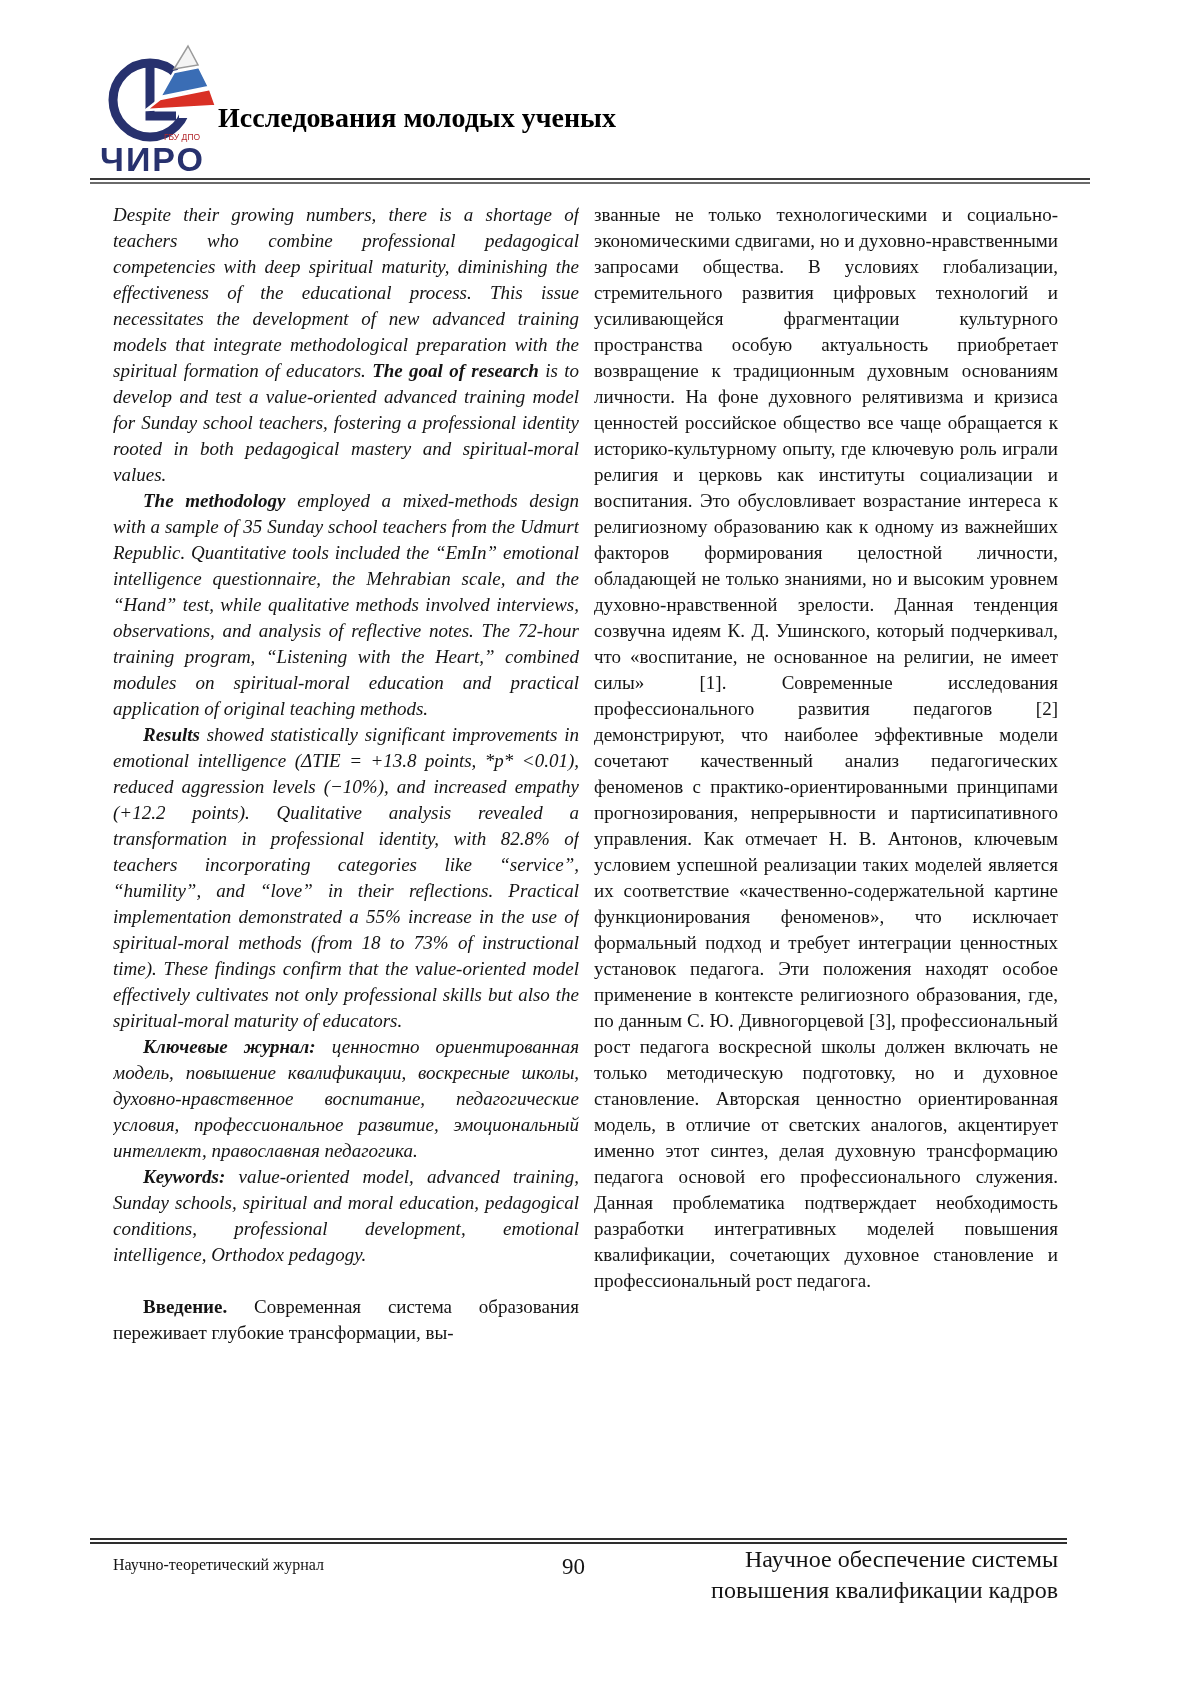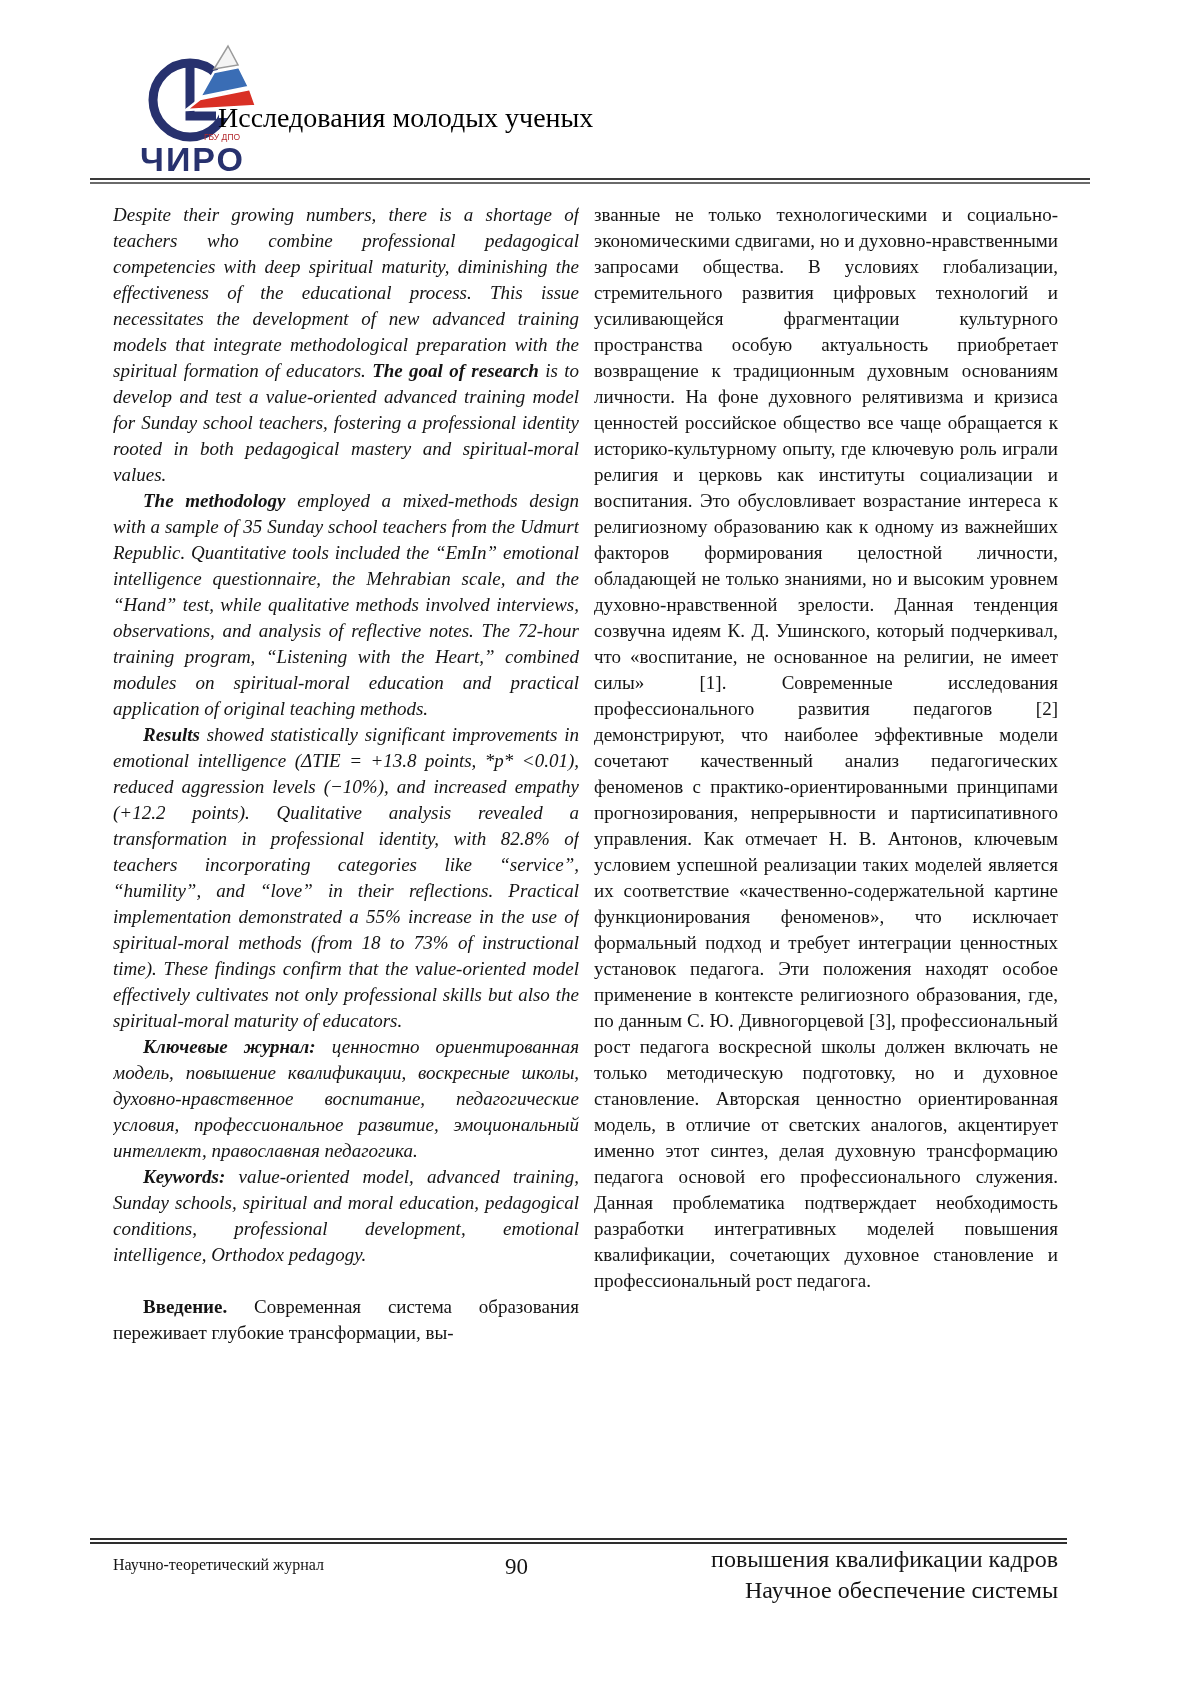--- a/index.html
+++ b/index.html
@@ -3,30 +3,30 @@
 <meta charset="utf-8">
 <style>
   html,body { margin:0; padding:0; background:#e8e8e8; }
   .page {
     position:relative; width:1200px; height:1697px; margin:0 auto;
     background:#ffffff; overflow:hidden;
     font-family:"Liberation Serif", serif; color:#141414;
   }
 
   
-  .logo-wrap { position:absolute; left:100px; top:44px; width:140px; height:130px;margin-left:40px; }
+  .logo-wrap { position:absolute; left:100px; top:44px; width:140px; height:130px; }
   .logo-mark { position:absolute; left:0; top:0; }
   .logo-acronym {
     position:absolute; left:0px; top:96px;
     font-family:"Liberation Sans", sans-serif; font-weight:bold;
     font-size:34px; letter-spacing:2px; color:#27316e;
   }
   .section-title {
     position:absolute; left:218px; top:102px; margin:0;
-    font-size:28px; font-weight:normal; color:#000;
+    font-size:28px; font-weight:bold; color:#000;
   }
   .rule {
     position:absolute; left:90px; width:1000px; height:2px;
     border-top:2px solid #3a3a3a; border-bottom:2px solid #6a6a6a; background:#fff;
   }
   .header-rule { top:178px; }
   .footer-rule { top:1538px; width:977px; border-top:2px solid #2e2e2e; border-bottom:2px solid #2e2e2e; }
 
   
   .col {
@@ -40,21 +40,21 @@
   .lead { font-weight:bold; }
   .roman { font-style:normal; }
   .intro-gap { margin-top:26px !important; }
 
   
   .footer-journal {
     position:absolute; left:113px; top:1556px; font-size:16px;
   }
   .footer-page-number {
     position:absolute; left:505px; top:1554px; width:80px;
-    text-align:left; font-size:23px;
+    text-align:right; font-size:23px;
   }
   .footer-right {
     position:absolute; right:142px; top:1544px;
     font-size:24px; line-height:31px; text-align:right;
   }
 </style>
 </head>
 <body>
 
 <div class="page">
@@ -94,17 +94,17 @@
     <p class="no-indent">званные не только технологическими и социально-экономическими сдвигами, но и духовно-нравственными запросами общества. В условиях глобализации, стремительного развития цифровых технологий и усиливающейся фрагментации культурного пространства особую актуальность приобретает возвращение к традиционным духовным основаниям личности. На фоне духовного релятивизма и кризиса ценностей российское общество все чаще обращается к историко-культурному опыту, где ключевую роль играли религия и церковь как институты социализации и воспитания. Это обусловливает возрастание интереса к религиозному образованию как к одному из важнейших факторов формирования целостной личности, обладающей не только знаниями, но и высоким уровнем духовно-нравственной зрелости. Данная тенденция созвучна идеям К. Д. Ушинского, который подчеркивал, что «воспитание, не основанное на религии, не имеет силы» [1]. Современные исследования профессионального развития педагогов [2] демонстрируют, что наиболее эффективные модели сочетают качественный анализ педагогических феноменов с практико-ориентированными принципами прогнозирования, непрерывности и партисипативного управления. Как отмечает Н. В. Антонов, ключевым условием успешной реализации таких моделей является их соответствие «качественно-содержательной картине функционирования феноменов», что исключает формальный подход и требует интеграции ценностных установок педагога. Эти положения находят особое применение в контексте религиозного образования, где, по данным С. Ю. Дивногорцевой [3], профессиональный рост педагога воскресной школы должен включать не только методическую подготовку, но и духовное становление. Авторская ценностно ориентированная модель, в отличие от светских аналогов, акцентирует именно этот синтез, делая духовную трансформацию педагога основой его профессионального служения. Данная проблематика подтверждает необходимость разработки интегративных моделей повышения квалификации, сочетающих духовное становление и профессиональный рост педагога.</p>
   </div>
 
   <div class="rule footer-rule"></div>
 
   <div class="footer-journal">Научно-теоретический журнал</div>
 
   <div class="footer-page-number">90</div>
 
   <div class="footer-right">
+    <div>Научное обеспечение системы</div>
     <div>повышения квалификации кадров</div>
-    <div>Научное обеспечение системы</div>
   </div>
 
 </div>
 
 </body></html>

